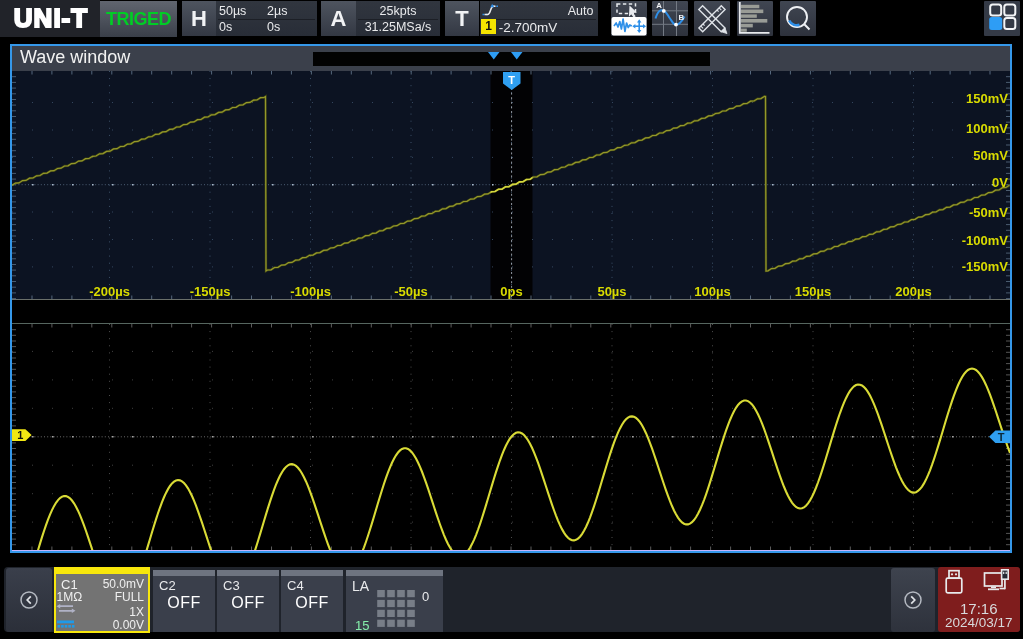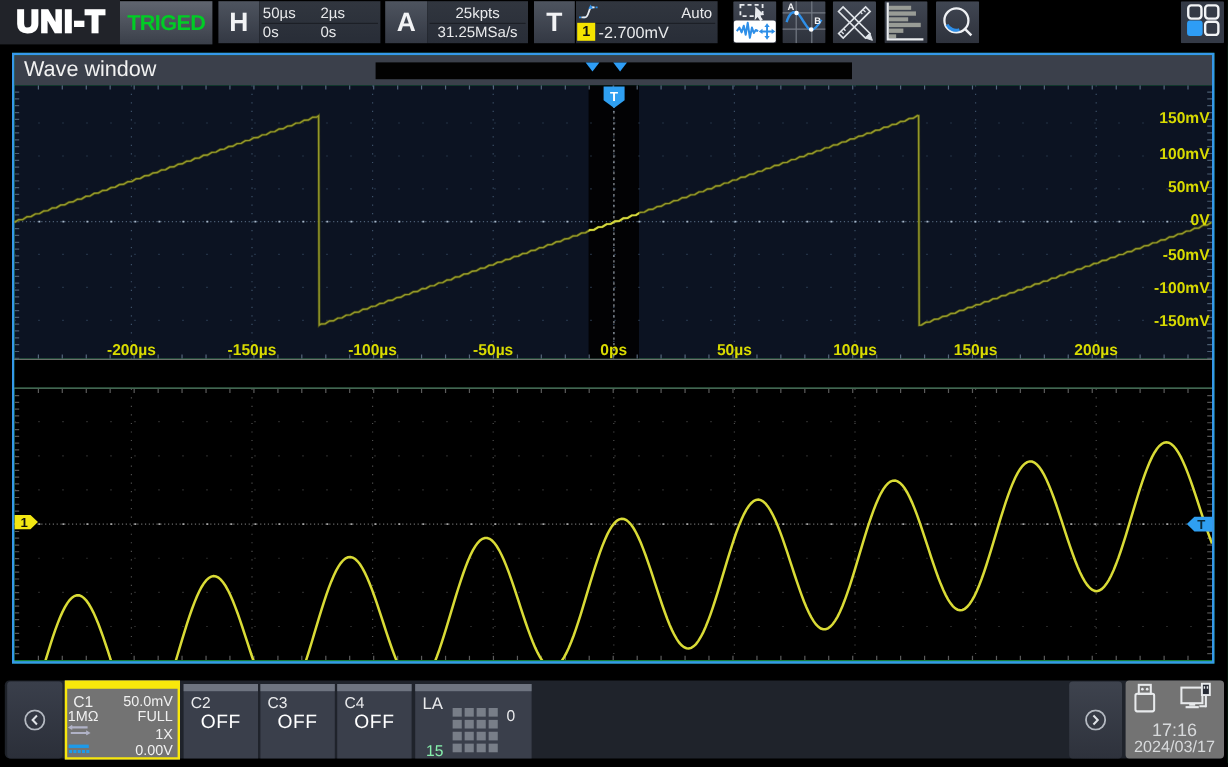--- a/index.html
+++ b/index.html
@@ -124,21 +124,21 @@
 <svg class="abs" style="left:984px;top:1px" width="36" height="35" viewBox="0 0 36 35">
 <rect width="36" height="35" rx="1" fill="#343a46"></rect>
 <g fill="none" stroke="#f2f4f6" stroke-width="2">
 <rect x="6.2" y="3.5" width="11" height="11" rx="2.5"></rect>
 <rect x="20.3" y="3.5" width="11" height="11" rx="2.5"></rect>
 <rect x="20.3" y="17.1" width="11" height="11" rx="2.5"></rect>
 </g>
 <rect x="5.2" y="16.1" width="13" height="13" rx="2.5" fill="#2e9df5"></rect>
 </svg>
 
-<div class="abs" style="left:10px;top:44px;width:1002px;height:509px;border:2px solid #3598ea;background:#15803d">
+<div class="abs" style="left:10px;top:44px;width:1002px;height:509px;border:2px solid #3598ea;background:#c4b5fd">
  <div class="abs" style="left:0;top:0;width:998px;height:25px;background:#3b404b">
   <span class="abs" style="left:8px;top:1px;font-size:18px;color:#f2f2f2">Wave window</span>
   <div class="abs" style="left:301px;top:6px;width:397px;height:14px;background:#020202"></div>
  </div>
  <svg class="abs" style="left:0;top:25px" width="998" height="228" viewBox="0 0 998 228">
 <rect width="998" height="228" fill="#0c1322"></rect>
 <rect x="478.5" y="0" width="42" height="228" fill="#020204"></rect>
 <line x1="97.5" y1="0" x2="97.5" y2="228" stroke="#3c5068" stroke-width="1" stroke-dasharray="1 6.1" opacity="1.0"></line>
       <line x1="198" y1="0" x2="198" y2="228" stroke="#3c5068" stroke-width="1" stroke-dasharray="1 6.1" opacity="1.0"></line>
       <line x1="298.5" y1="0" x2="298.5" y2="228" stroke="#3c5068" stroke-width="1" stroke-dasharray="1 6.1" opacity="1.0"></line>
@@ -635,21 +635,21 @@
       <rect x="11.2" y="30.700000000000003" width="7.6" height="7.2"></rect>
       <rect x="21.2" y="30.700000000000003" width="7.6" height="7.2"></rect>
       <rect x="31.2" y="30.700000000000003" width="7.6" height="7.2"></rect>
     </g>
   </svg>
 <div class="abs" style="left:890.5px;top:567.5px;width:44px;height:64px;background:linear-gradient(#3e434e,#2e323c);border-radius:3px"></div>
 <svg class="abs" style="left:903.5px;top:591px" width="18" height="18" viewBox="0 0 18 18">
 <circle cx="9" cy="9" r="8" fill="none" stroke="#b4b9c1" stroke-width="1.5"></circle>
 <path d="M7.2,5.3 L10.8,9 L7.2,12.7" fill="none" stroke="#dfe2e6" stroke-width="1.7"></path>
 </svg>
-<div class="abs" style="left:937.5px;top:567px;width:82.5px;height:65px;background:#737373;border-radius:3px">
+<div class="abs" style="left:937.5px;top:567px;width:82.5px;height:65px;background:#7f1d1d;border-radius:3px">
  <div class="abs" style="width:100%;top:33px;text-align:center;font-size:15px;color:#d8dadc">17:16</div>
  <div class="abs" style="width:100%;top:48px;text-align:center;font-size:13.5px;color:#d8dadc">2024/03/17</div>
 </div>
 <svg class="abs" style="left:944px;top:569px" width="20" height="26" viewBox="0 0 20 26">
 <g fill="none" stroke="#e8eaec" stroke-width="1.7">
 <rect x="5" y="1.7" width="10" height="7.5"></rect>
 <rect x="2.2" y="9.2" width="15.6" height="14.6" rx="1.5"></rect>
 </g>
 <circle cx="8" cy="5.3" r="1.1" fill="#e8eaec"></circle>
     <circle cx="12" cy="5.3" r="1.1" fill="#e8eaec"></circle>

